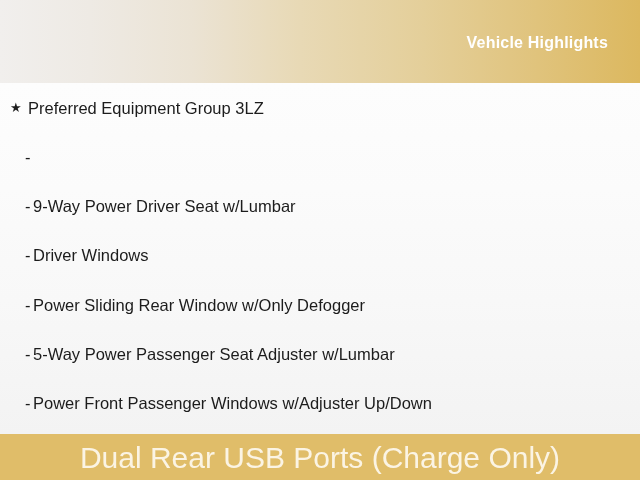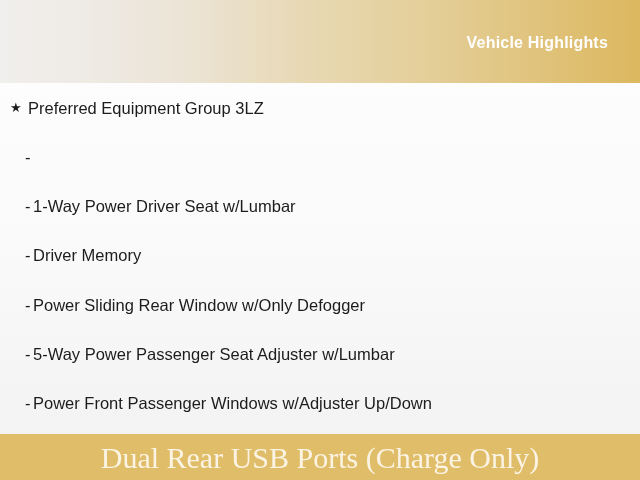--- a/index.html
+++ b/index.html
@@ -108,21 +108,20 @@
   .footer {
     position: absolute;
     left: 0;
     top: 434px;
     width: 640px;
     height: 46px;
     background: #e0bd69;
     display: flex;
     align-items: center;
     justify-content: center;
-    font-family: Liberation Serif, serif;
   }
   .footer-text {
     color: #fbf4e4;
     font-size: 30px;
     line-height: 1;
     white-space: nowrap;
     font-weight: normal;
     margin-top: 1px;
   }
 </style>
@@ -142,26 +141,26 @@
         <span class="bullet-star">★</span>
         <span class="feature-text">Preferred Equipment Group 3LZ</span>
       </li>
 
       <li class="feature-item sub">
         <span class="bullet-dash">-</span>
       </li>
 
       <li class="feature-item sub">
         <span class="bullet-dash">-</span>
-        <span class="feature-text">1-Way Power Driver Seat w/Lumbar</span>
+        <span class="feature-text">9-Way Power Driver Seat w/Lumbar</span>
       </li>
 
       <li class="feature-item sub">
         <span class="bullet-dash">-</span>
-        <span class="feature-text">Driver Memory</span>
+        <span class="feature-text">Driver Windows</span>
       </li>
 
       <li class="feature-item sub">
         <span class="bullet-dash">-</span>
         <span class="feature-text">Power Sliding Rear Window w/Only Defogger</span>
       </li>
 
       <li class="feature-item sub">
         <span class="bullet-dash">-</span>
         <span class="feature-text">5-Way Power Passenger Seat Adjuster w/Lumbar</span>

